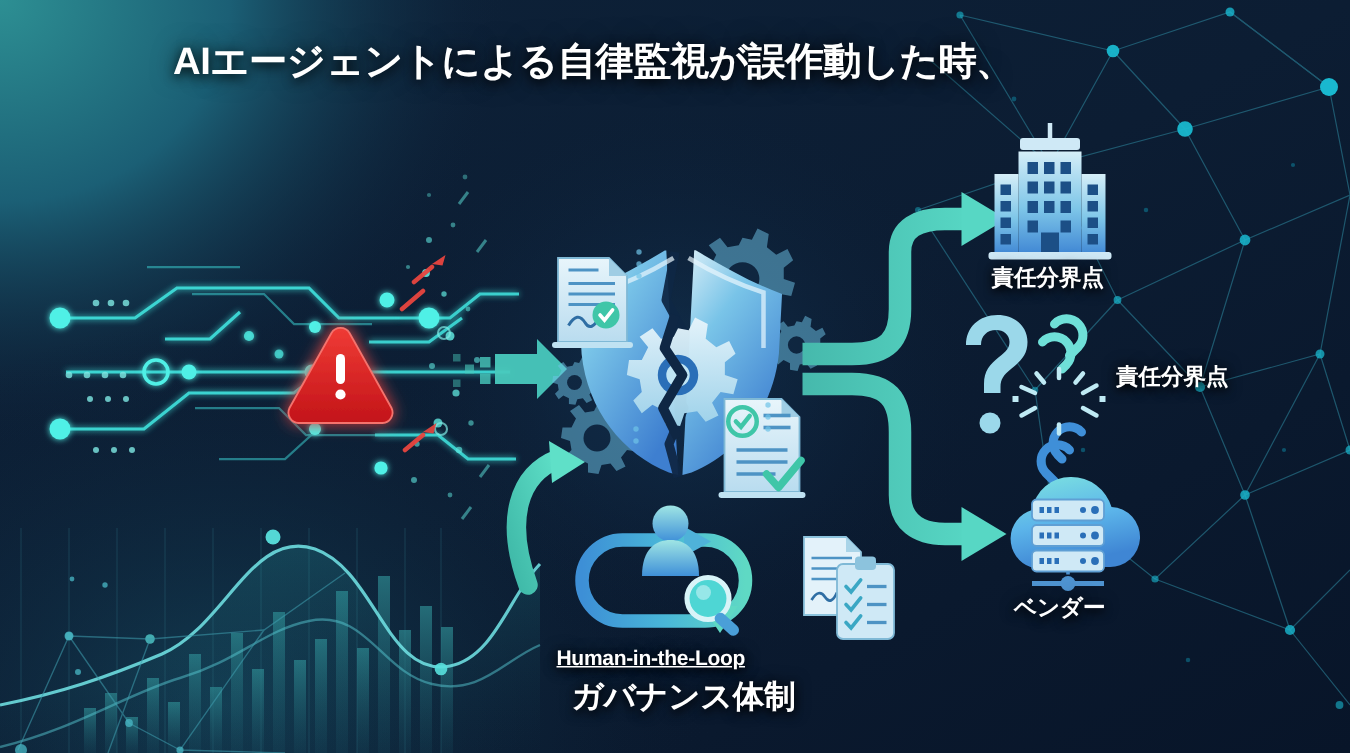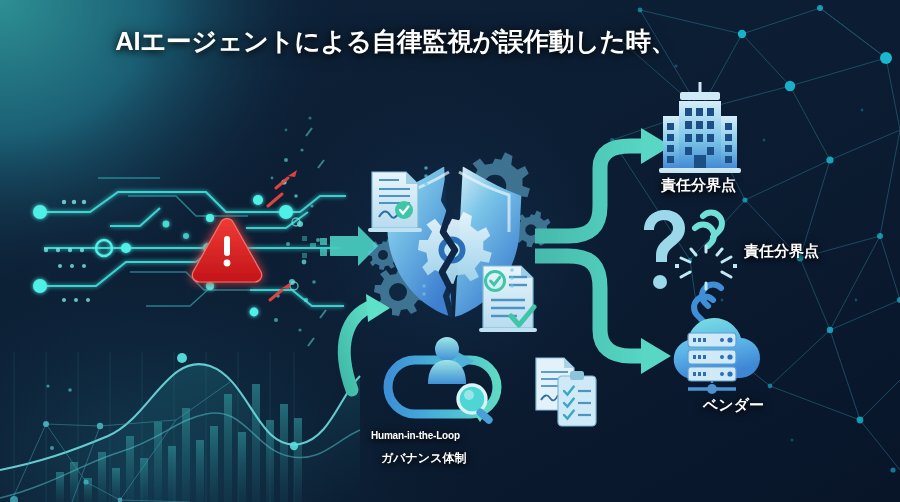--- a/index.html
+++ b/index.html
@@ -27,23 +27,23 @@
   #title div{ white-space:nowrap; }
 
   
   .lbl{
     position:absolute; color:#fff; font-weight:bold;
     text-shadow:0 2px 6px rgba(0,0,0,.9), 0 0 10px rgba(0,0,0,.7);
     white-space:nowrap; z-index:40;
   }
   #lbl-user{ left:661px; top:176px; font-size:15px; }
   #lbl-boundary{ left:744px; top:242px; font-size:15px; }
-  #lbl-vendor{ left:676px; top:396px; font-size:15px;margin-left:27px; }
-  #lbl-hitl-en{ left:371px; top:430px; font-size:10px; letter-spacing:-.2px;}
-  #lbl-hitl-jp{ left:381px; top:450px; font-size:12px; }
+  #lbl-vendor{ left:676px; top:396px; font-size:15px; }
+  #lbl-hitl-en{ left:371px; top:430px; font-size:14px; letter-spacing:-.2px;text-decoration:underline;}
+  #lbl-hitl-jp{ left:381px; top:450px; font-size:21px; }
 </style>
 </head>
 <body>
 
 <div id="stage">
 
   <svg class="layer" viewBox="0 0 900 502" preserveAspectRatio="none">
     <defs>
       <radialGradient id="gTopLeft" cx="0" cy="0" r="1" gradientUnits="userSpaceOnUse" gradientTransform="translate(0,0) scale(340,300)">
         <stop offset="0" stop-color="#2d8f93"></stop>

